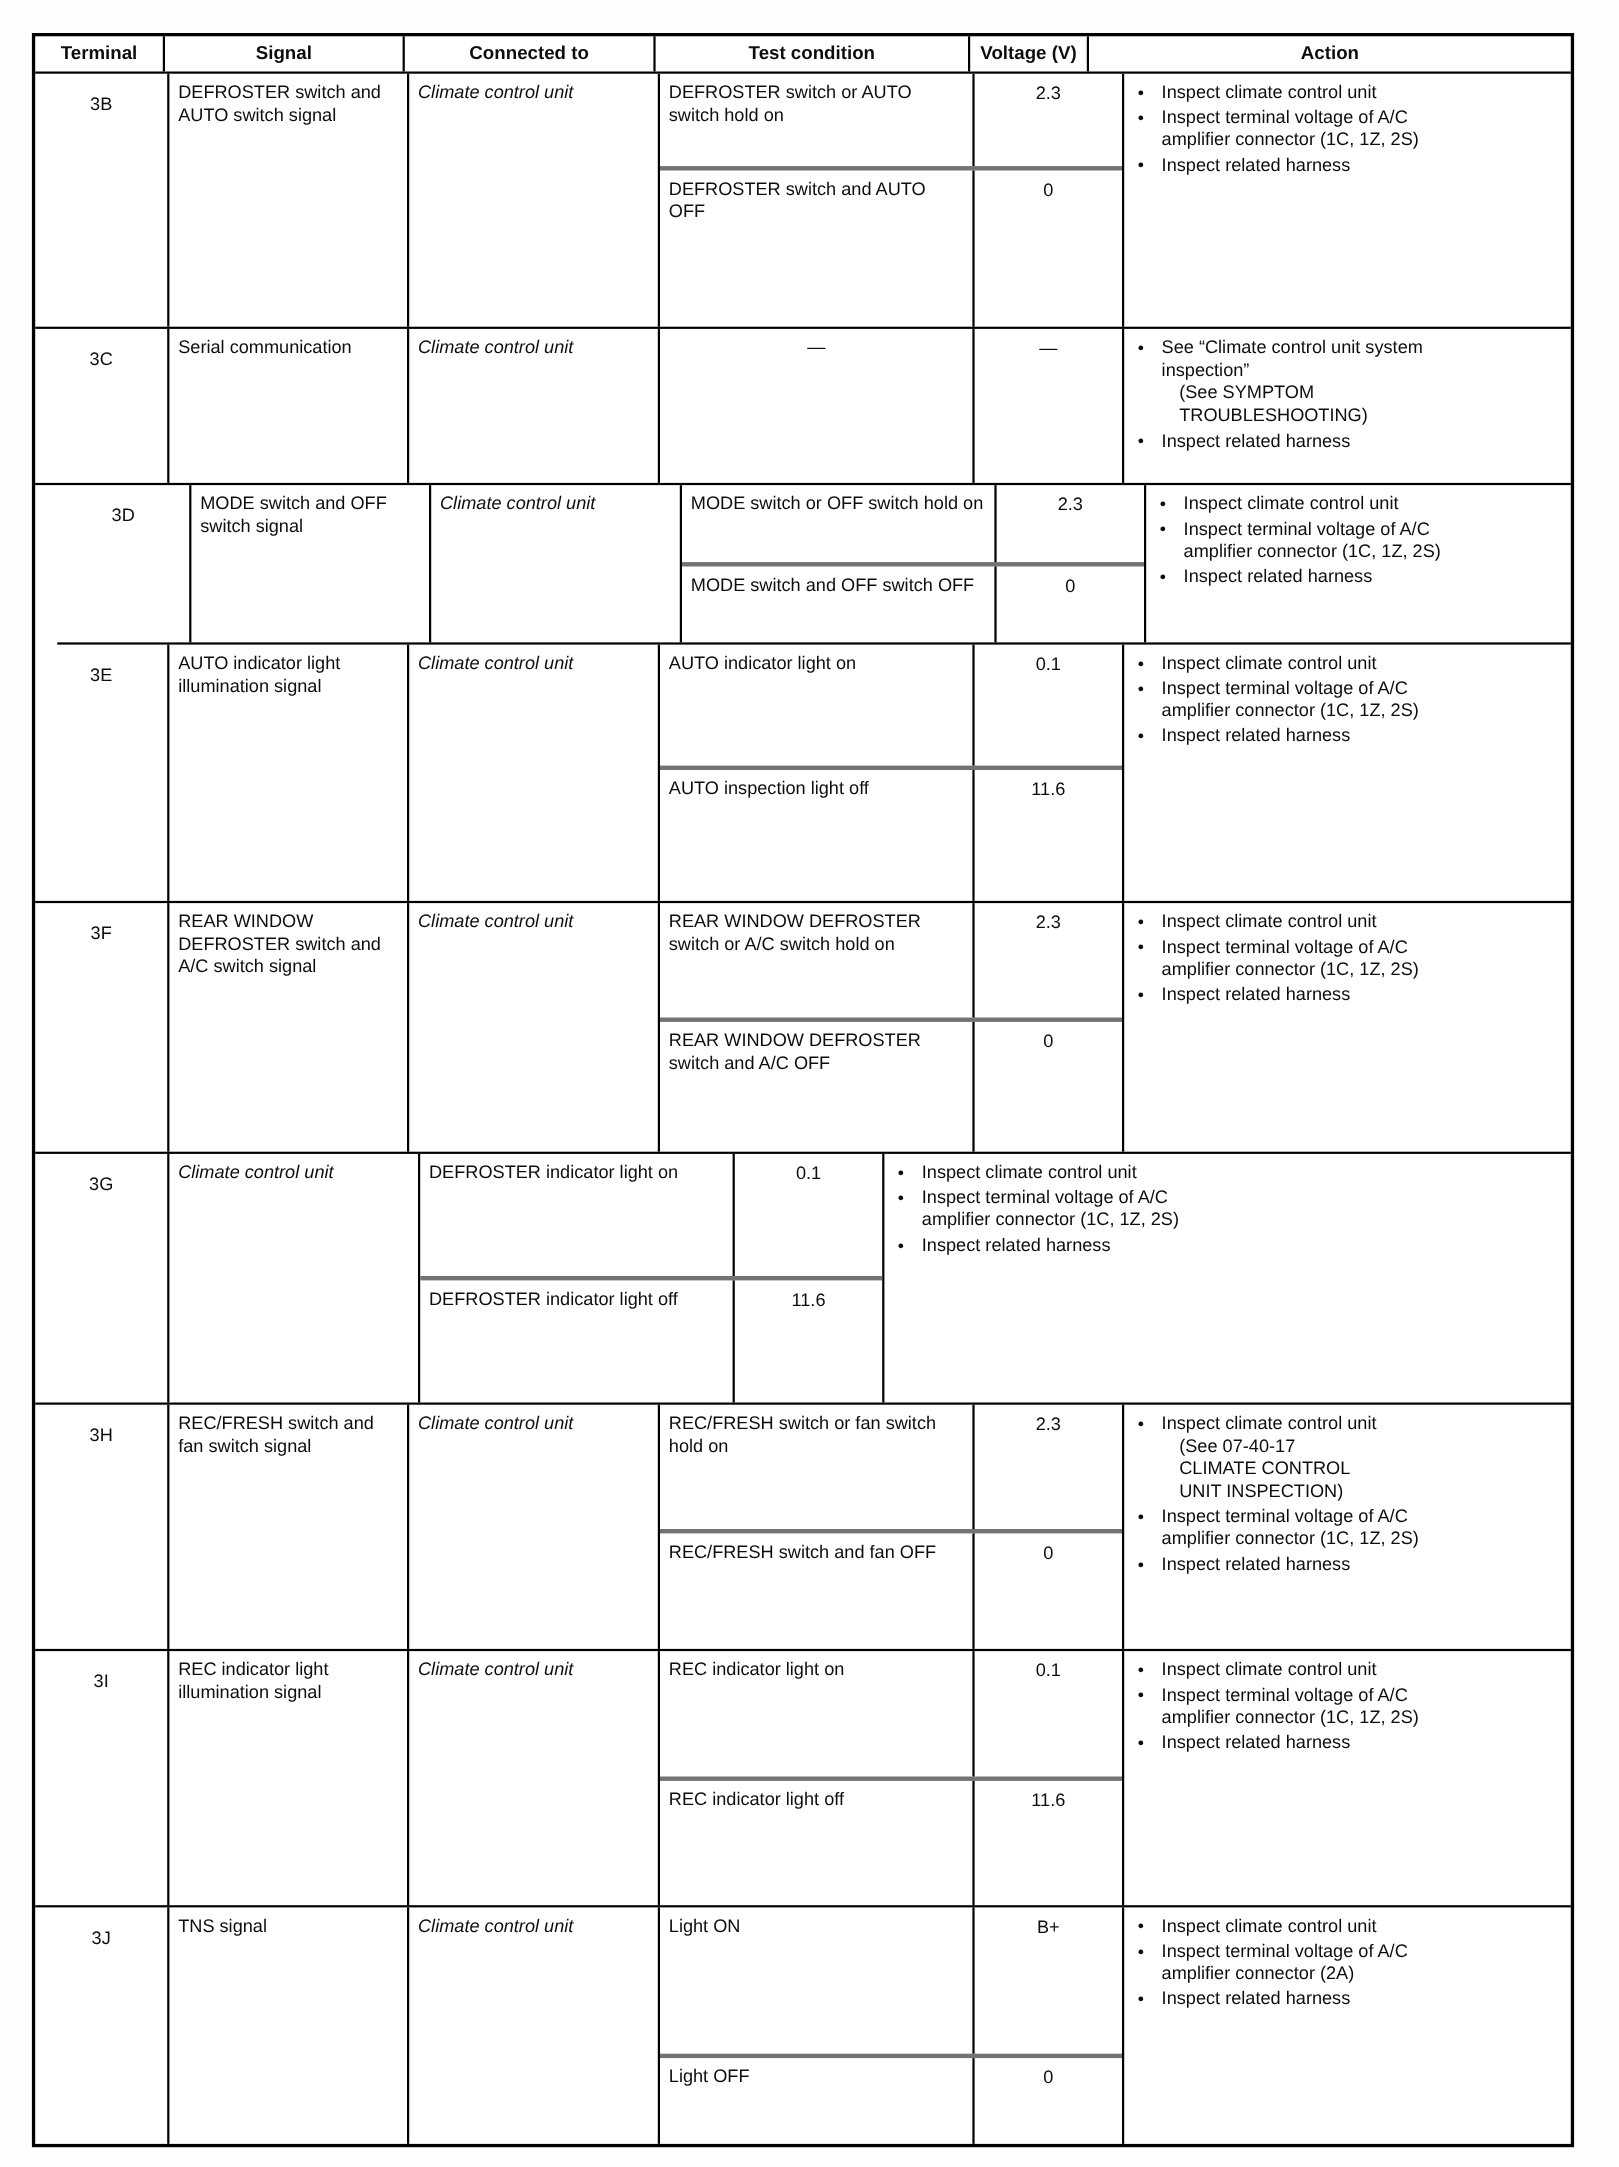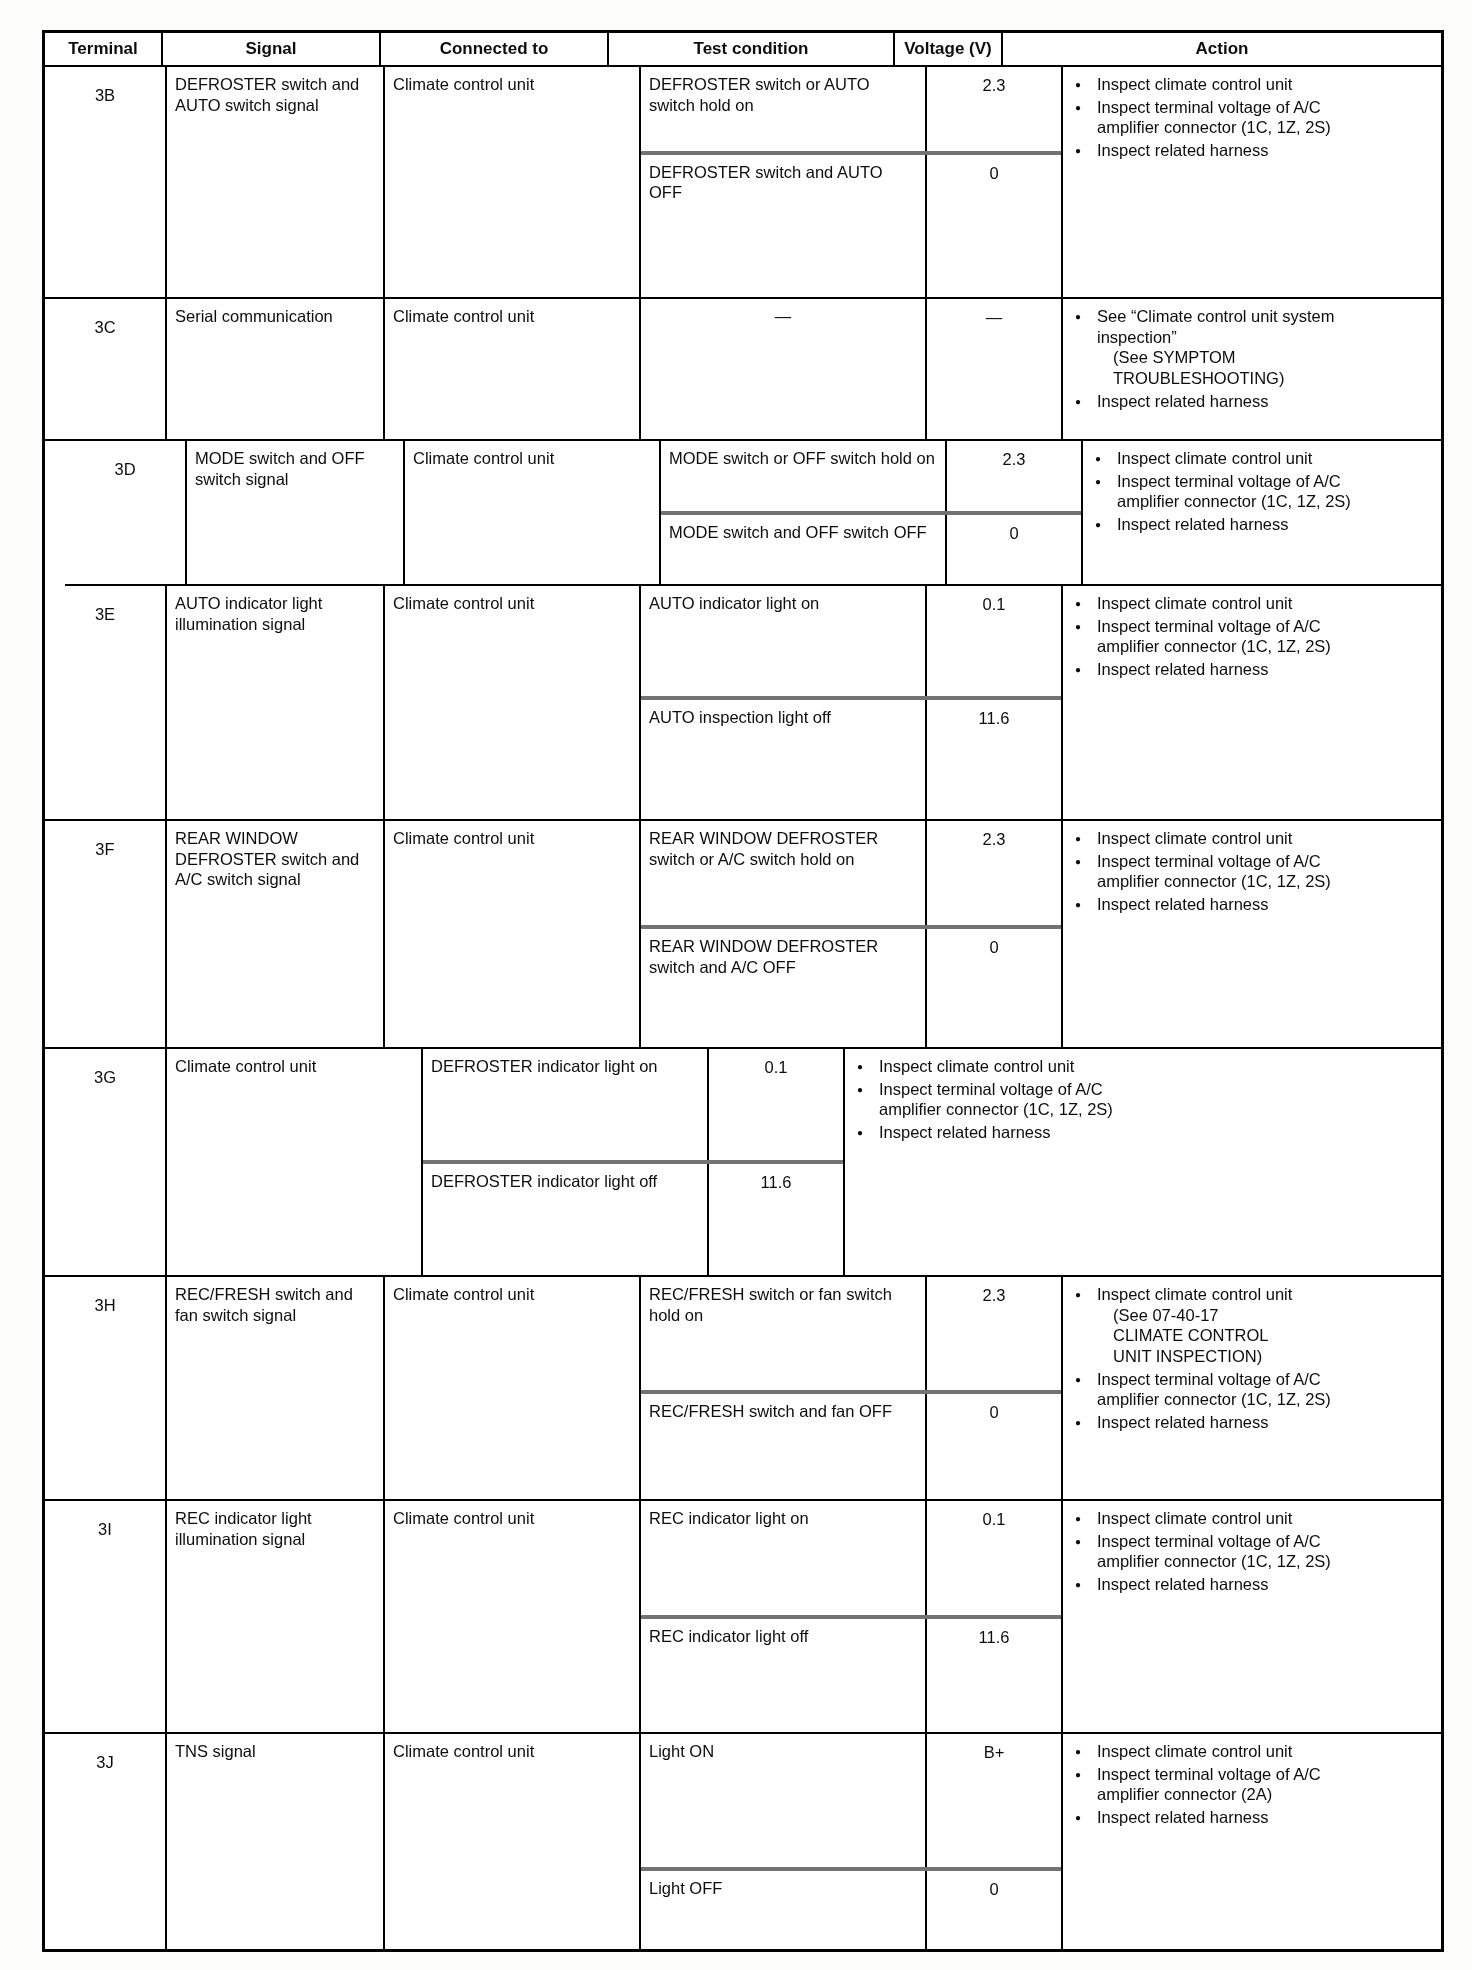--- a/index.html
+++ b/index.html
@@ -11,21 +11,21 @@
     -webkit-font-smoothing: antialiased;
   }
   .page {
     position: relative;
     width: 1472px; height: 1970px;
     background: #fdfdfc;
     overflow: hidden;
   }
   .ttable {
     position: absolute;
-    left: 42px; top: 30px;
+    left: 29px; top: 30px;
     width: 1402px;
     border: 3px solid #000;
     background: #fff;
     display: flex;
     flex-direction: column;
   }
   
   .thead {
     display: flex;
     border-bottom: 2px solid #000;
@@ -56,21 +56,21 @@
   }
   .trow:last-child { border-bottom: none; }
   .td {
     font-size: 16.5px;
     line-height: 1.25;
     padding: 7px 8px;
     border-right: 2px solid #000;
   }
   .col-terminal { width: 122px; flex: none; text-align: center; padding-top: 18px; }
   .col-signal   { width: 218px; flex: none; }
-  .col-connected{ width: 256px; flex: none; }
+  .col-connected{ width: 228px; flex: none; font-style: italic; }
   .mid {
     width: 422px; flex: none;
     display: flex; flex-direction: column;
     border-right: 2px solid #000;
   }
   .subrow { display: flex; align-items: stretch; border-bottom: 4px solid #737373; min-height: 0; }
   .subrow:last-child { border-bottom: none; }
   .col-test { width: 286px; flex: none; border-right: 2px solid #000; }
   .col-test.dash-cell { text-align: center; }
   .col-voltage {

